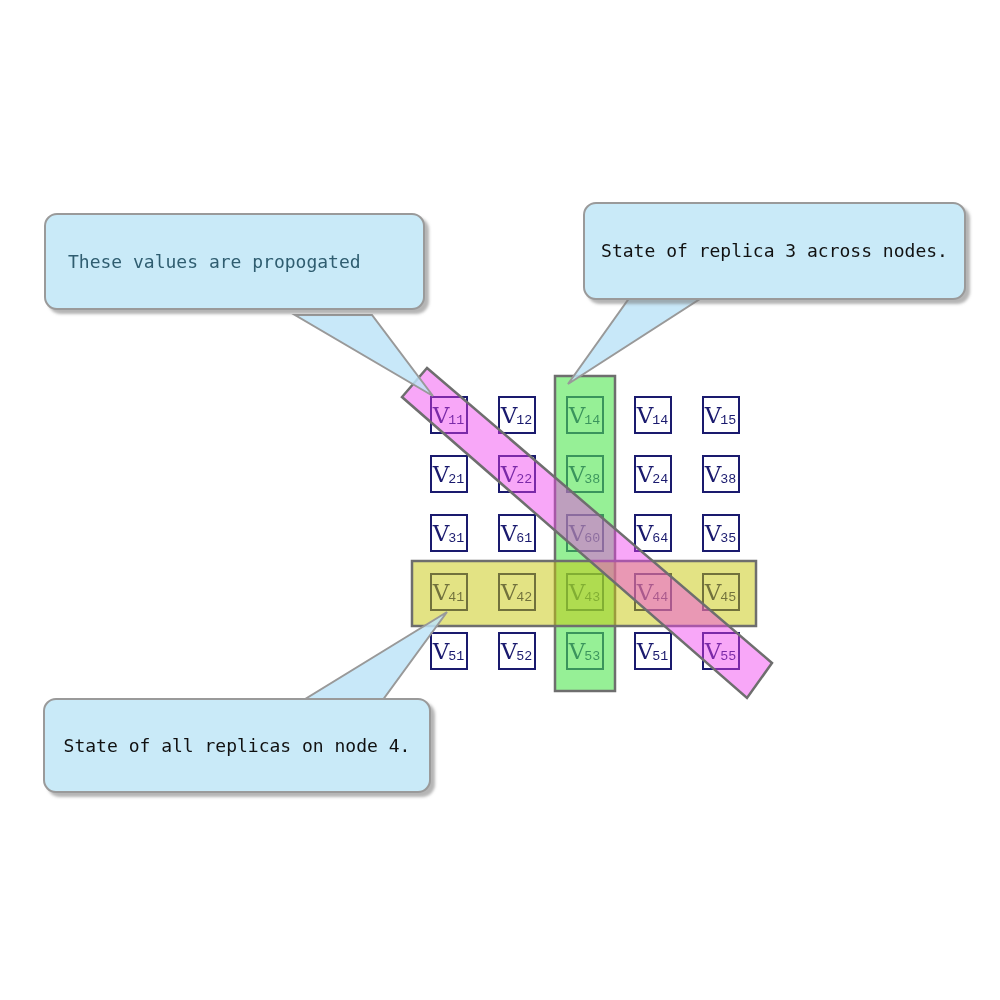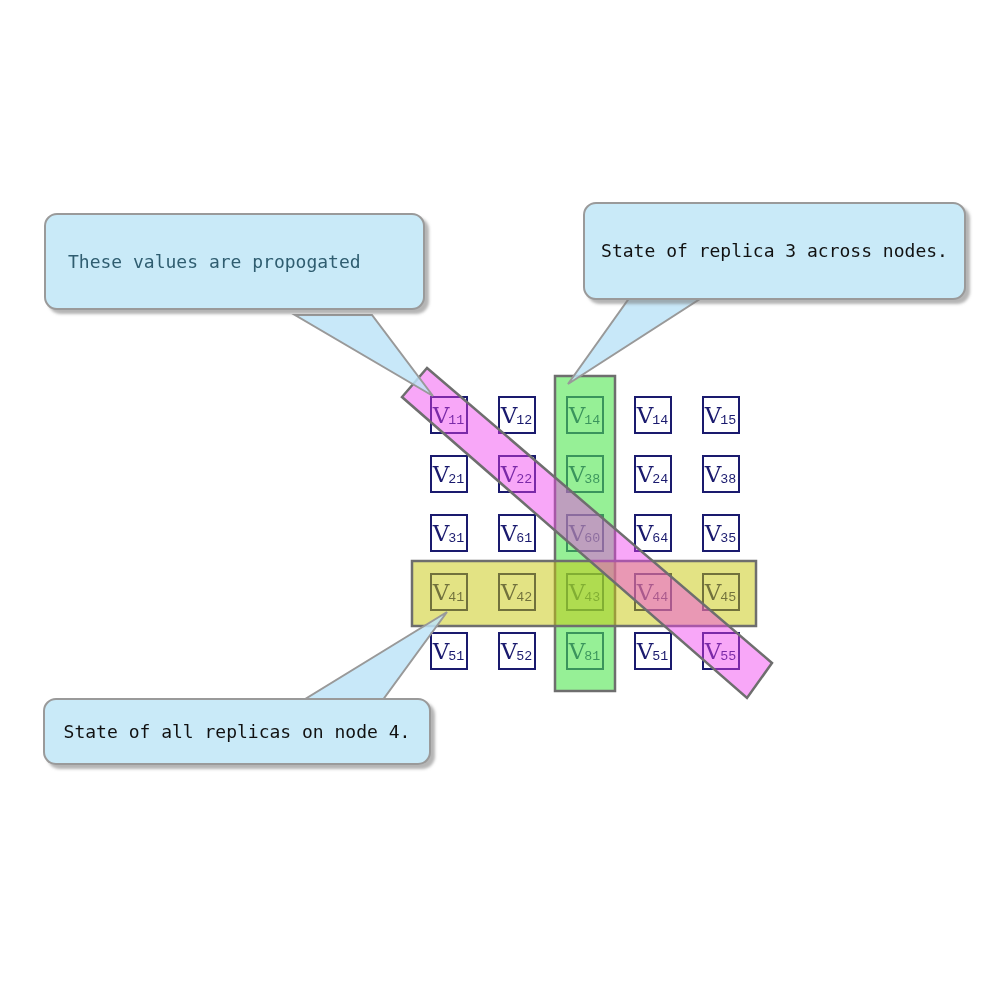--- a/index.html
+++ b/index.html
@@ -56,21 +56,21 @@
     box-shadow: 4px 4px 3px rgba(120,120,120,0.55);
     display: flex;
     flex-direction: column;
     justify-content: center;
     font-size: 18px;
     line-height: 26px;
     box-sizing: border-box;
   }
   #bubble-gossip   { left: 44px;  top: 213px; width: 381px; height: 97px; padding-left: 22px; align-items: flex-start; color: #2f5d70; }
   #bubble-replica3 { left: 583px; top: 202px; width: 383px; height: 98px;  align-items: center; color: #111111; }
-  #bubble-node4    { left: 43px;  top: 698px; width: 388px; height: 67px;  align-items: center; color: #111111; }
+  #bubble-node4    { left: 43px;  top: 698px; width: 388px; height: 95px;  align-items: center; color: #111111; }
 </style>
 </head>
 <body>
 
 <div id="stage">
 
   <div id="grid">
       <div class="cell" style="left: 430px; top: 396px;">
         <span>V</span>
         <sub>11</sub>
@@ -154,21 +154,21 @@
       <div class="cell" style="left: 430px; top: 632px;">
         <span>V</span>
         <sub>51</sub>
       </div>
       <div class="cell" style="left: 498px; top: 632px;">
         <span>V</span>
         <sub>52</sub>
       </div>
       <div class="cell" style="left: 566px; top: 632px;">
         <span>V</span>
-        <sub>81</sub>
+        <sub>53</sub>
       </div>
       <div class="cell" style="left: 634px; top: 632px;">
         <span>V</span>
         <sub>51</sub>
       </div>
       <div class="cell" style="left: 702px; top: 632px;">
         <span>V</span>
         <sub>55</sub>
       </div>
     </div>

